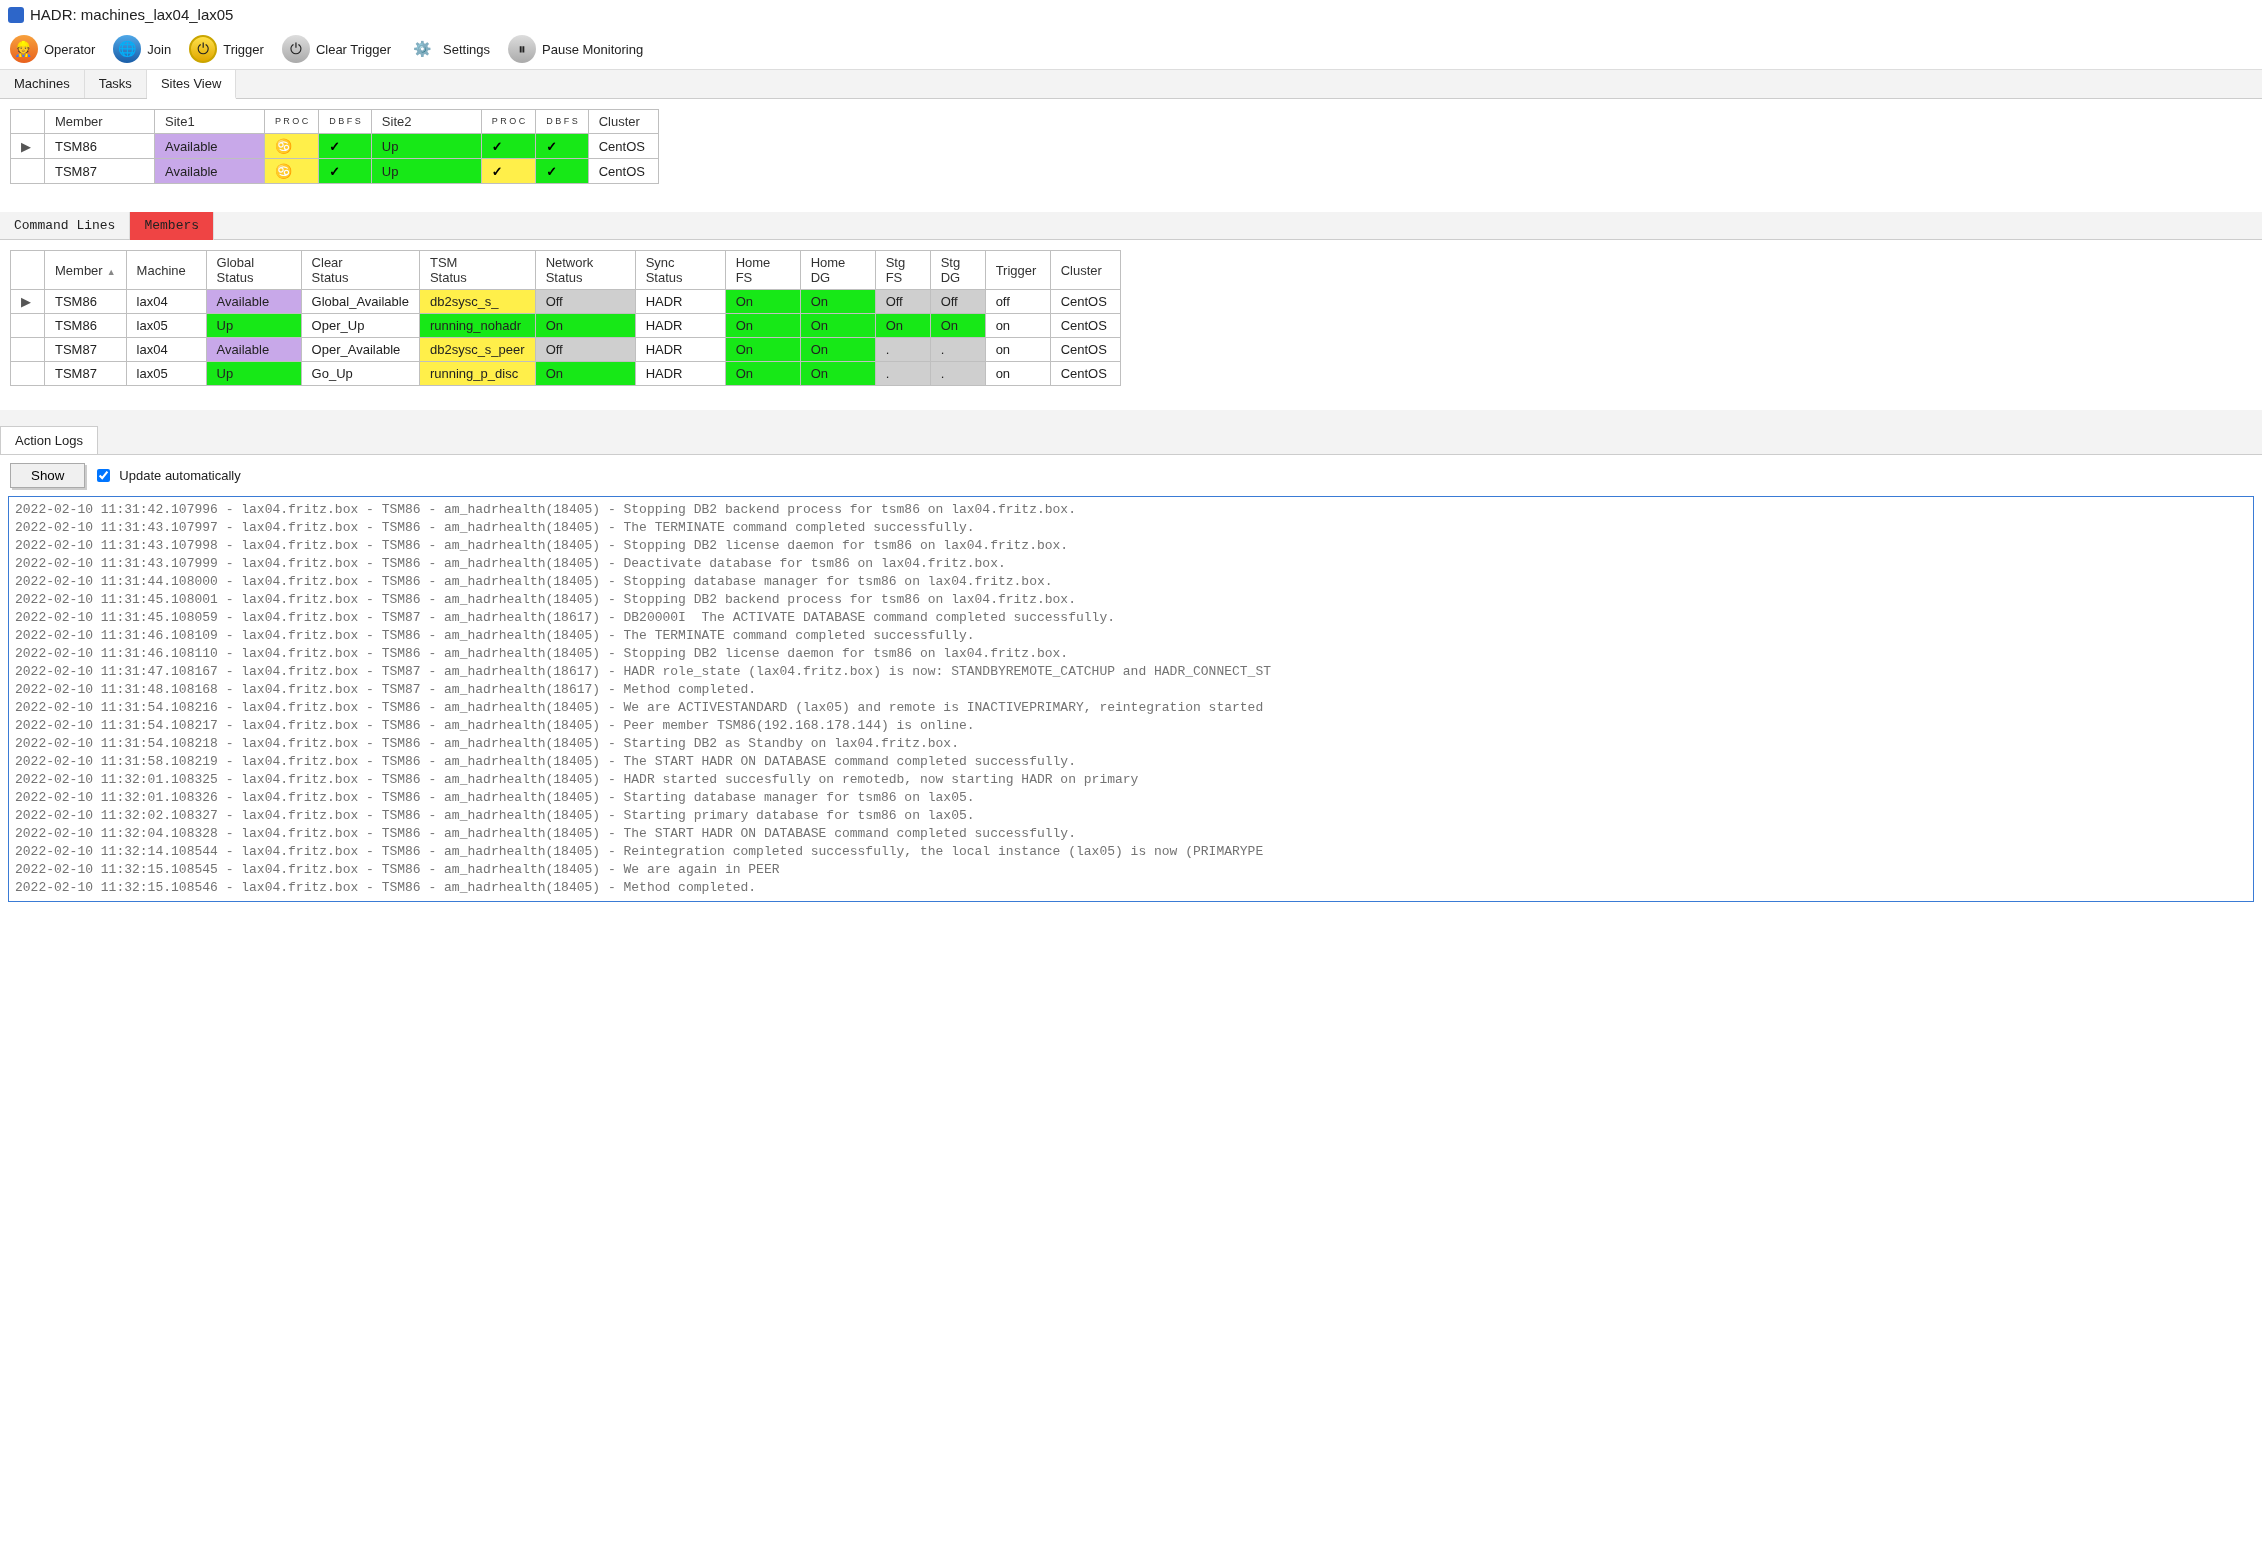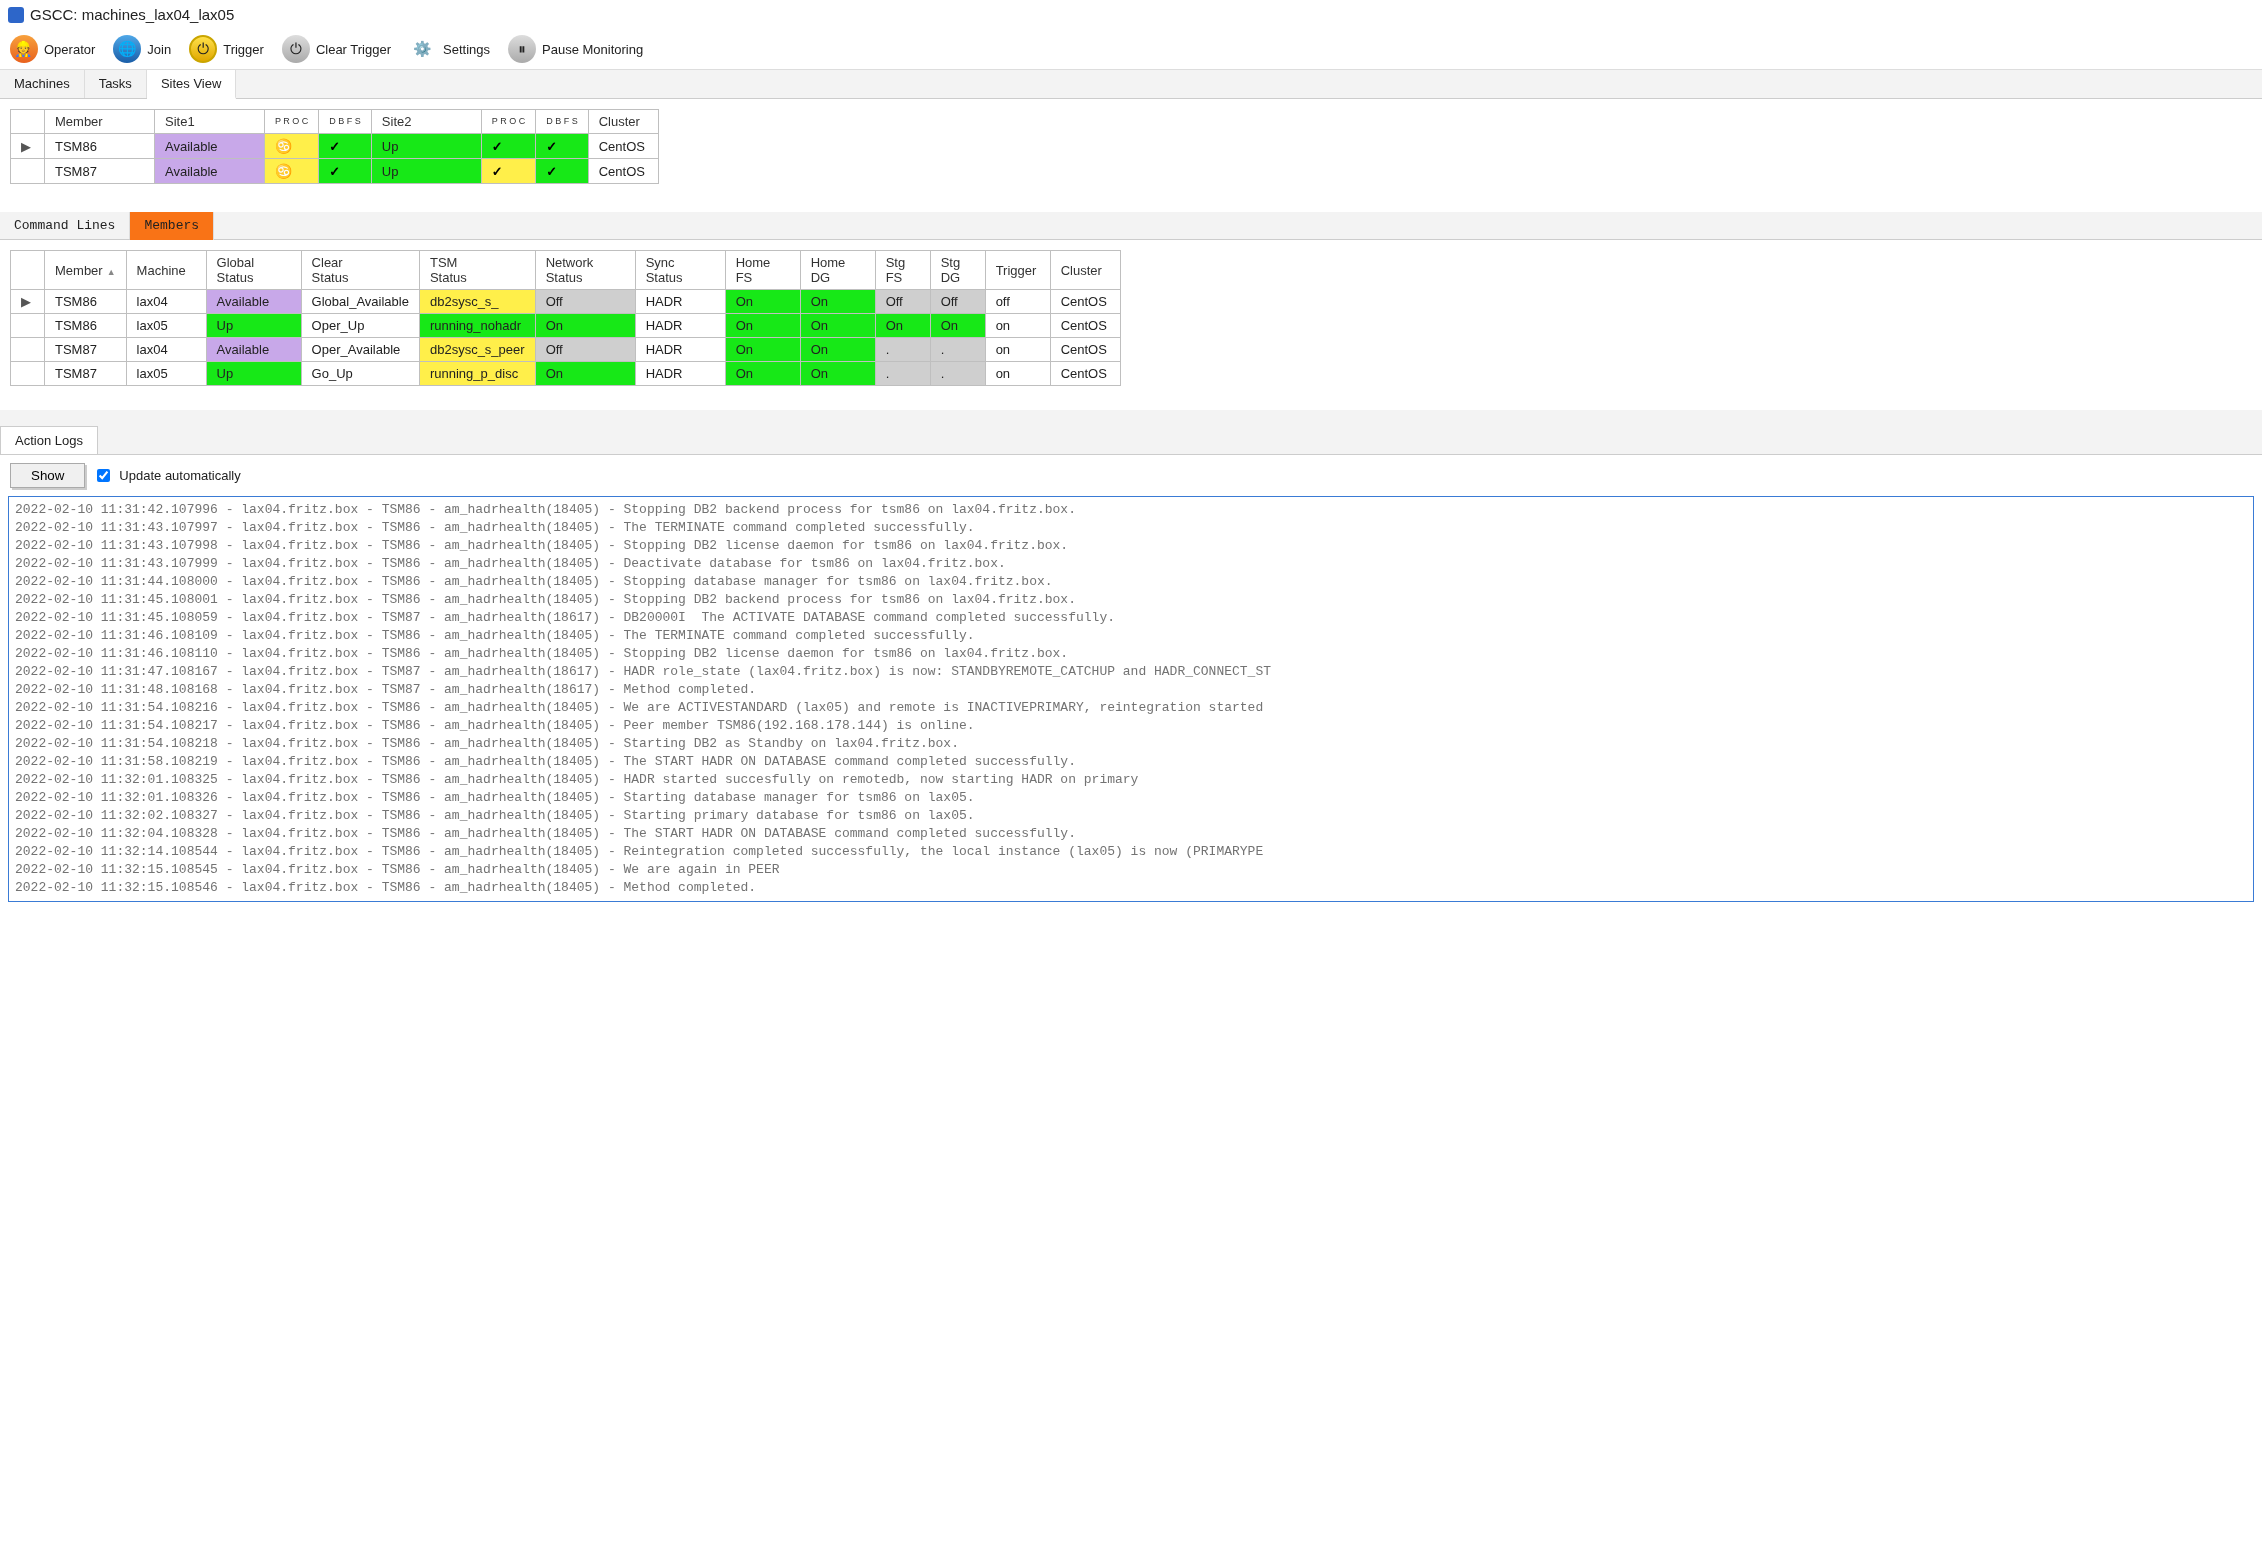--- a/index.html
+++ b/index.html
@@ -103,21 +103,21 @@
     border-bottom:1px solid #ccc;
     margin-top:18px;
     font-family:Liberation Mono, monospace;
   }
   .midtabs .tab {
     padding:6px 14px;
     border-right:1px solid #ddd;
     cursor:pointer;
   }
   .midtabs .tab.active {
-    background:#f97316;
+    background:#ef4444;
     margin-bottom:-1px;
   }
   .sort-ind { font-size:9px; color:#888; margin-left:4px; }
   .logtabs {
     display:flex;
     background:#f3f3f3;
     border-bottom:1px solid #ccc;
     margin-top:14px;
   }
   .logtabs .tab {
@@ -152,21 +152,21 @@
     white-space:pre;
     overflow-x:auto;
   }
   .swirl { font-size:14px; }
 </style>
 </head>
 <body>
 
 <div class="window-title">
   <span class="app-icon"></span>
-  <span>GSCC: machines_lax04_lax05</span>
+  <span>HADR: machines_lax04_lax05</span>
 </div>
 
 <div class="toolbar">
   <div class="tool-btn">
     <span class="ic" style="background:linear-gradient(#f7a13d,#e8611d)">👷</span>
     <span>Operator</span>
   </div>
   <div class="tool-btn">
     <span class="ic" style="background:linear-gradient(#4fa8e8,#1a5ea8)">🌐</span>
     <span>Join</span>

